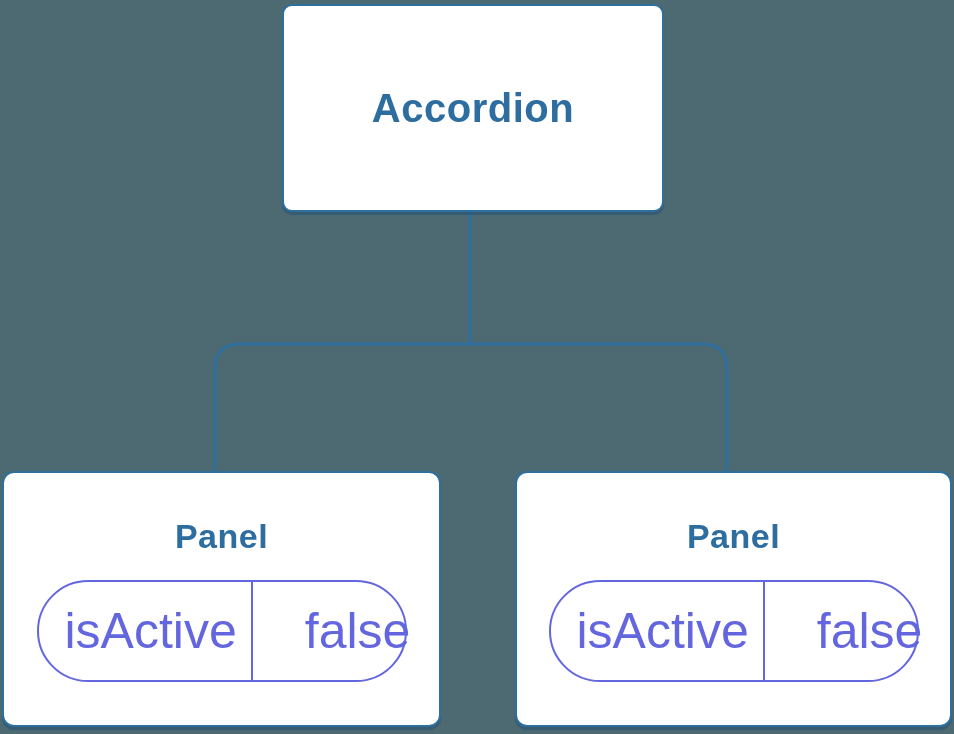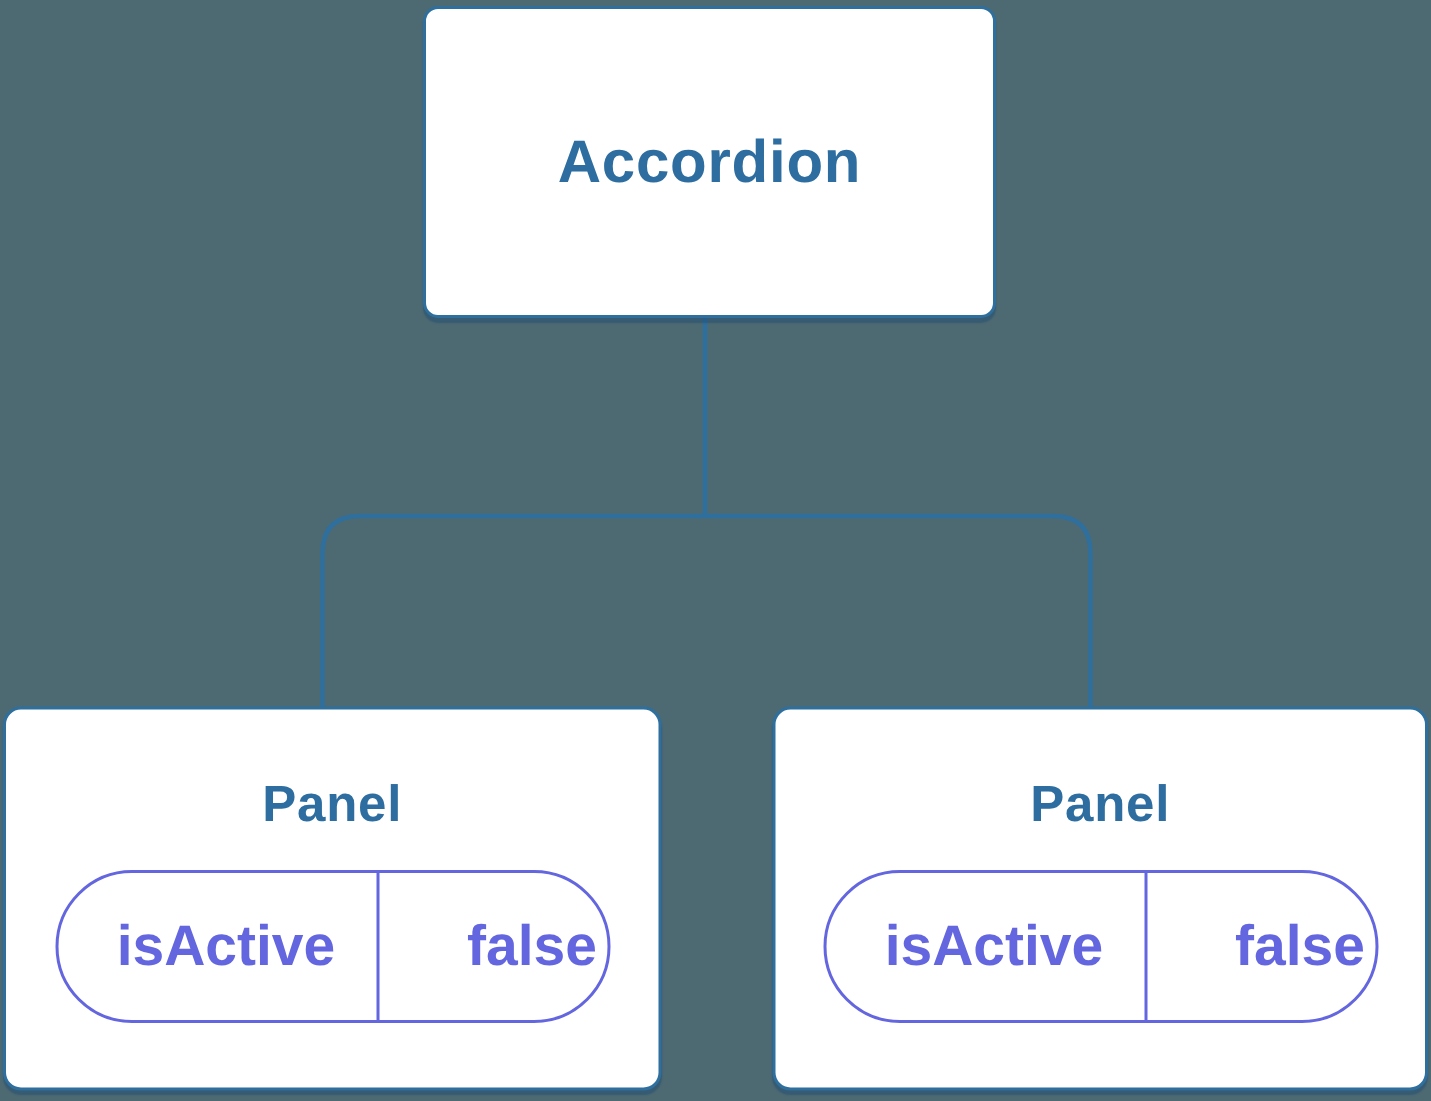--- a/index.html
+++ b/index.html
@@ -85,22 +85,22 @@
   }
   .state-value-cell {
     flex: 1 1 auto;
     display: flex;
     align-items: center;
     justify-content: center;
     padding-left: 40px;
   }
   .state-text {
     color: #6366DF;
-    font-size: 38px;
-    font-weight: 700;
+    font-size: 50px;
+    font-weight: 400;
     line-height: 1;
     white-space: nowrap;
     margin-left: 12px;
   }
 </style>
 </head>
 <body>
 
 <div class="canvas">
 

